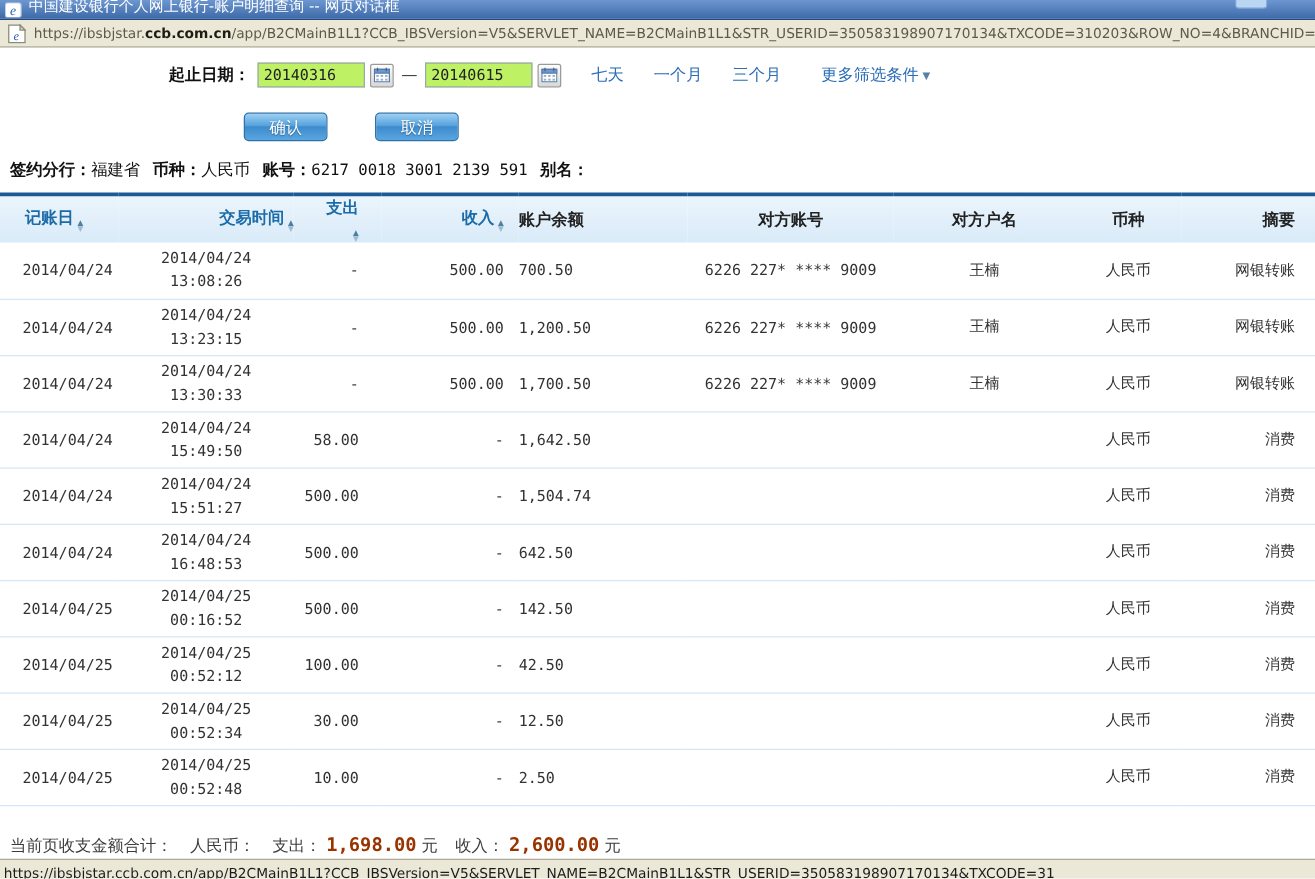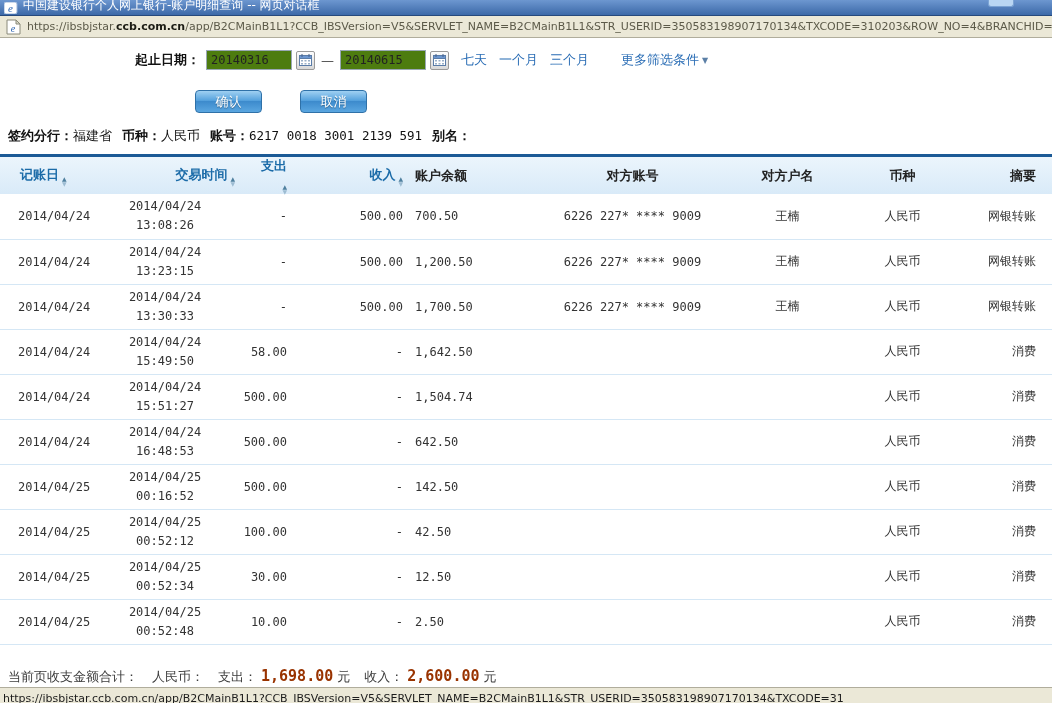--- a/index.html
+++ b/index.html
@@ -53,31 +53,31 @@
     margin: 10px 0 0 135px;
     display: flex; align-items: center;
     height: 24px;
   }
   .filter-label { font-weight: bold; color: #111; margin-right: 6px; }
   .date-input {
     width: 86px; height: 20px;
     border: 1px solid #9aa8b5;
     font: 12px "DejaVu Sans Mono", monospace;
     padding: 0 4px; color: #222;
-    background: #4d7c0f;
+    background: #bef264;
   }
   .cal-btn {
     width: 19px; height: 19px; margin-left: 4px;
     border: 1px solid #9a9a9a; border-radius: 2px;
     background: linear-gradient(#fdfdfd, #d8d8d8);
     display: inline-flex; align-items: center; justify-content: center;
     cursor: pointer;
   }
   .dash-sep { margin: 0 6px; color: #444; }
-  .quick-link { color: #2a6db5; text-decoration: none; margin-left: 12px; cursor: pointer; text-align: center; }
+  .quick-link { color: #2a6db5; text-decoration: none; margin-left: 24px; cursor: pointer; text-align: center; }
   .more-filter { color: #2a6db5; margin-left: 32px; text-decoration: none; cursor: pointer; }
   .dd-arrow { font-size: 8px; color: #5b7fa6; margin-left: 3px; vertical-align: 1px; }
 
   
   .btn-row { margin: 18px 0 0 195px; display: flex; gap: 38px; }
   .glossy-btn {
     width: 67px; height: 23px;
     border: 1px solid #2f71a8; border-radius: 4px;
     background: linear-gradient(#9fd0f2 0%, #56a2dd 45%, #3d8bcd 50%, #5aa6e0 100%);
     color: #fff; font-size: 13px;

